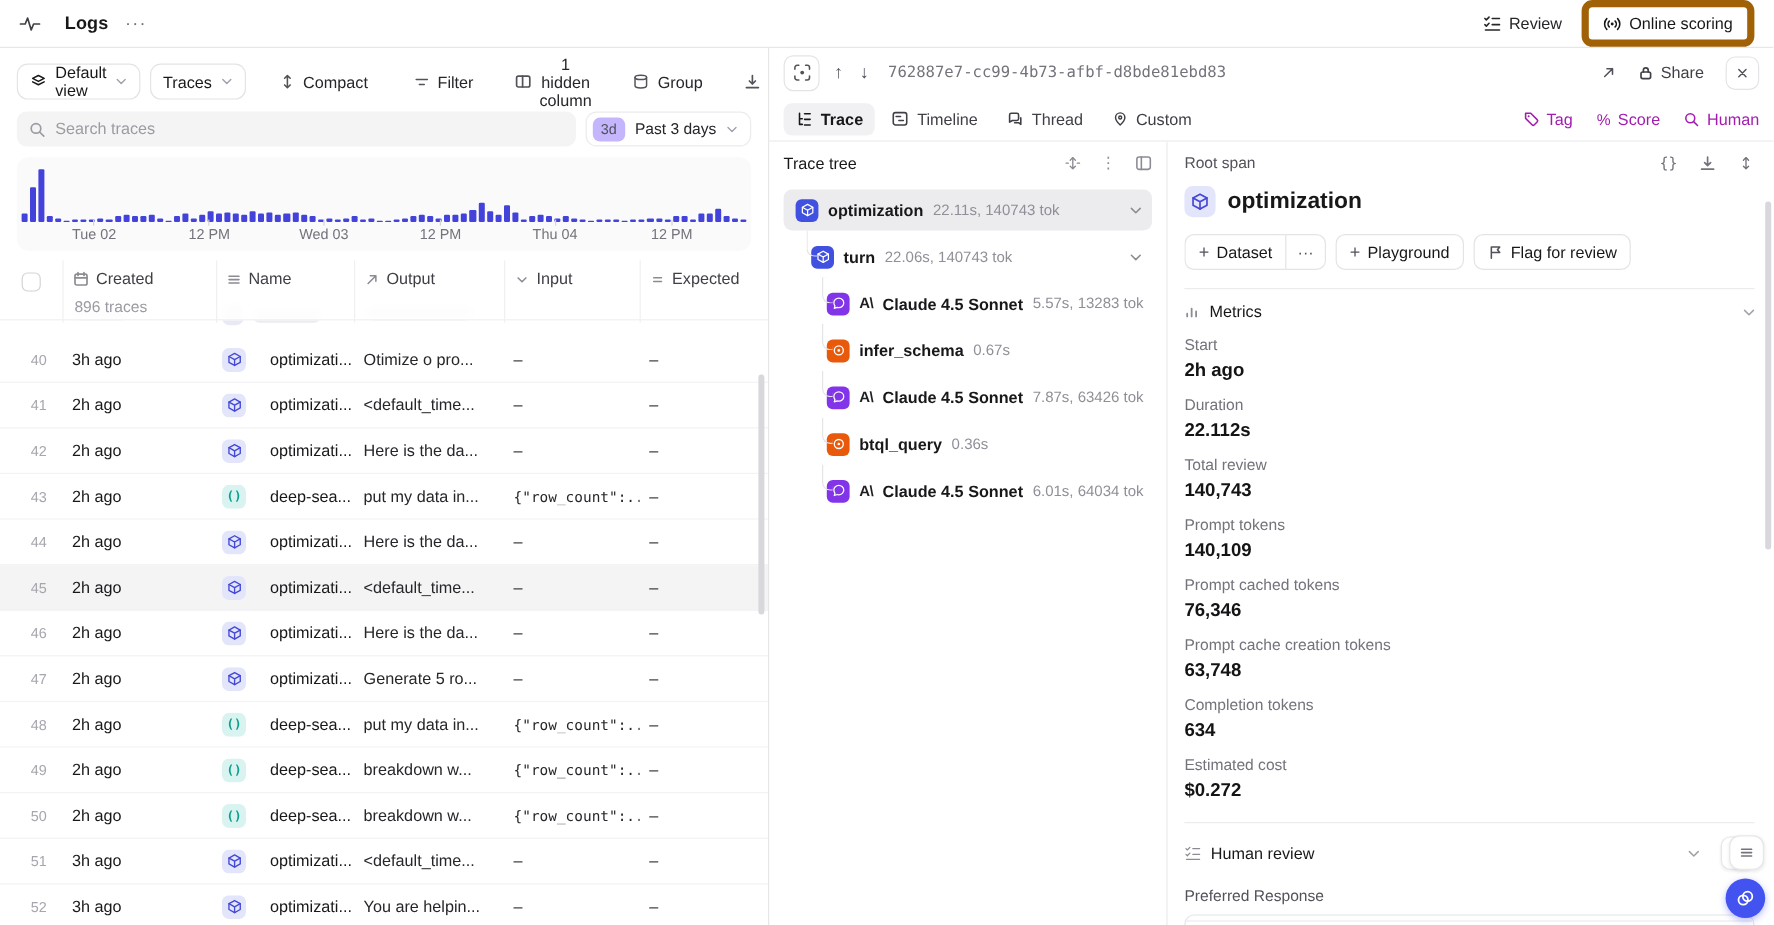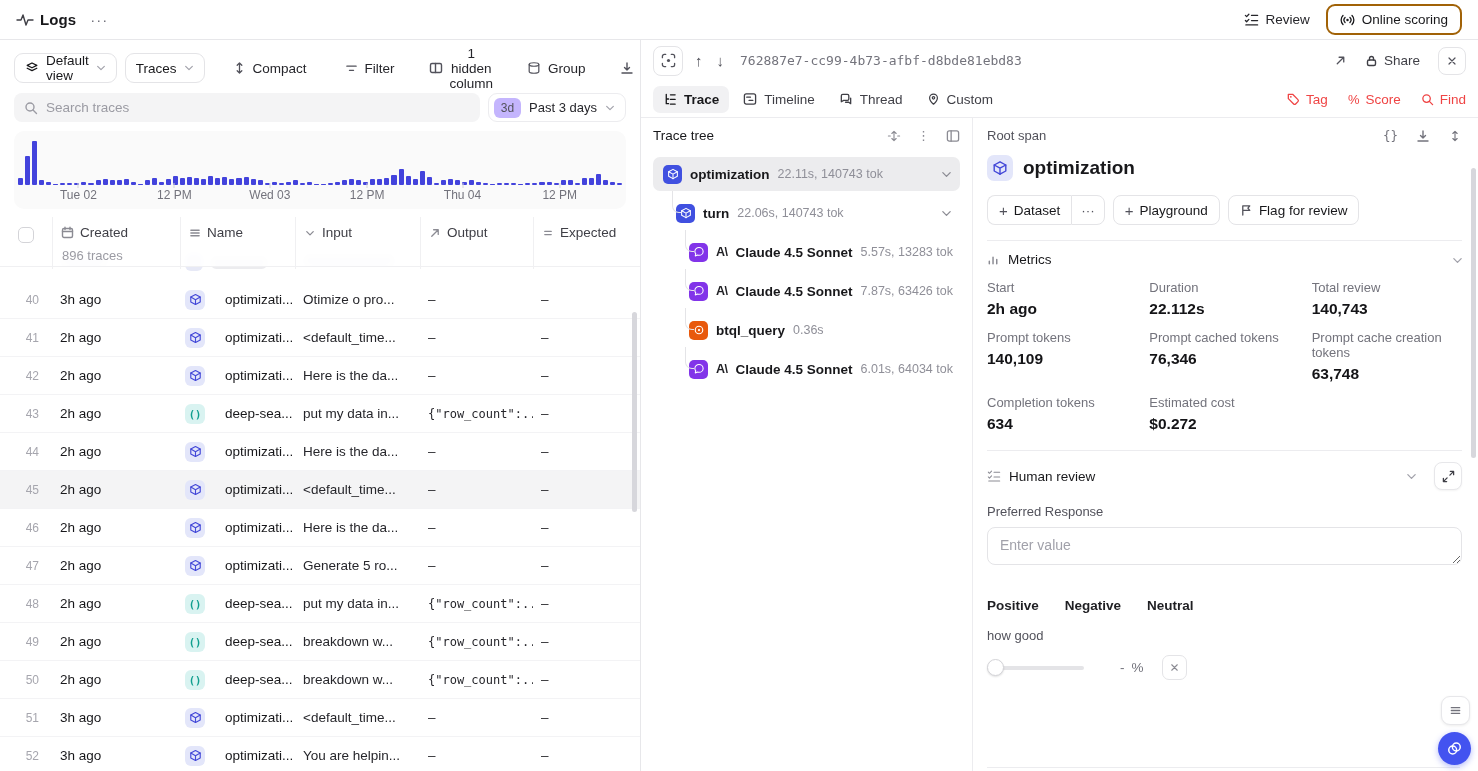--- a/index.html
+++ b/index.html
@@ -4,27 +4,27 @@
 <style>
   * { margin:0; padding:0; box-sizing:border-box; }
   html,body { width:1478px; height:771px; overflow:hidden; background:#fff;
     font-family:"Liberation Sans","DejaVu Sans",sans-serif; color:#18181b; font-size:13px; }
   .mono { font-family:"DejaVu Sans Mono",monospace; }
   svg { display:block; }
   .ic { stroke:currentColor; fill:none; stroke-width:1.4; stroke-linecap:round; stroke-linejoin:round; }
 
   
   .topbar { height:40px; display:flex; align-items:center; padding:0 16px; border-bottom:1px solid #e7e7ea; }
-  .brand { display:flex; align-items:center; gap:6px; }
+  .brand { display:flex; align-items:center; gap:20px; }
   .brand .pulse { color:#3f3f46; }
   .title { font-size:15px; font-weight:700; letter-spacing:.1px; }
   .dots-btn { margin-left:14px; color:#70707a; font-size:15px; letter-spacing:1px; cursor:pointer; }
   .topbar-right { margin-left:auto; display:flex; align-items:center; gap:16px; }
   .txt-btn { display:flex; align-items:center; gap:6px; color:#26262b; font-size:13.5px; cursor:pointer; }
-  .pill-btn { display:flex; align-items:center; gap:7px; border:2px solid #a16207; border-radius:9px;
+  .pill-btn { display:flex; align-items:center; gap:7px; border:6px solid #a16207; border-radius:9px;
     padding:6px 12px; font-size:13.5px; background:#fff; cursor:pointer; }
 
   .main { display:flex; height:731px; }
 
   
   .left { width:641px; border-right:1px solid #e7e7ea; position:relative; }
   .lp-toolbar { display:flex; align-items:center; padding:13px 14px 0 14px; gap:4px; }
   .sel-btn { display:flex; align-items:center; gap:7px; border:1px solid #e4e4e7; border-radius:9px;
     background:#fff; height:30px; padding:0 10px; font-size:13.5px; cursor:pointer; }
   .chev { width:10px; height:10px; color:#a1a1aa; }
@@ -85,21 +85,21 @@
   .sq-btn { width:30px; height:30px; border:1px solid #e4e4e7; border-radius:8px; background:#fff;
     display:flex; align-items:center; justify-content:center; color:#52525b; cursor:pointer; }
   .arrow-btn { color:#52525b; font-size:15px; cursor:pointer; padding:0 2px; }
   .trace-id { color:#73737c; font-size:13px; margin-left:4px; }
   .dt-head-right { margin-left:auto; display:flex; align-items:center; gap:18px; color:#3f3f46; }
   .share { display:flex; align-items:center; gap:6px; font-size:13.5px; cursor:pointer; }
   .dt-tabs { height:37px; display:flex; align-items:center; padding:0 12px; gap:4px; border-bottom:1px solid #ececef; }
   .tab { display:flex; align-items:center; gap:7px; padding:6px 10px; border-radius:7px; color:#3f3f46;
     font-size:13.5px; cursor:pointer; }
   .tab.active { background:#f1f1f3; font-weight:700; color:#18181b; }
-  .dt-tabs-right { margin-left:auto; display:flex; align-items:center; gap:20px; color:#ef4444; }
+  .dt-tabs-right { margin-left:auto; display:flex; align-items:center; gap:20px; color:#a21caf; }
   .mini-act { display:flex; align-items:center; gap:6px; font-size:13.5px; cursor:pointer; }
 
   .dt-body { flex:1; display:flex; min-height:0; }
   .tree-col { width:332px; border-right:1px solid #ececef; padding:10px 12px; }
   .tree-head { display:flex; align-items:center; color:#18181b; font-size:13.5px; font-weight:500; }
   .tree-head-icons { margin-left:auto; display:flex; align-items:center; gap:16px; color:#8b8b93; }
   .kebab { font-size:13px; letter-spacing:0; cursor:pointer; }
   .tree-rows { margin-top:14px; position:relative; }
   .trnode { height:34px; display:flex; align-items:center; gap:8px; border-radius:7px; margin-bottom:5px;
     cursor:pointer; position:relative; }
@@ -130,21 +130,21 @@
   .seg .btn:first-child { border-radius:8px 0 0 8px; border-right:none; }
   .seg .btn:last-child { border-radius:0 8px 8px 0; padding:0 9px; color:#52525b; }
   .plus { color:#52525b; font-size:15px; line-height:1; }
   .sect { border-top:1px solid #ececef; margin-top:15px; padding-top:11px; }
   .sect-head { display:flex; align-items:center; gap:8px; font-size:13.5px; font-weight:500; color:#18181b; }
   .sect-head .si { color:#8b8b93; }
   .sect-head .s-chev { margin-left:auto; }
   .exp-btn { width:28px; height:28px; border:1px solid #e7e7ea; border-radius:8px; background:#fff;
     box-shadow:0 1px 2px rgba(0,0,0,.05); display:flex; align-items:center; justify-content:center;
     color:#3f3f46; cursor:pointer; margin-left:10px; }
-  .m-grid { display:grid; grid-template-columns:1fr 1fr 1fr; column-gap:8px; row-gap:19px; margin-top:13px;gap:12px; }
+  .m-grid { display:grid; grid-template-columns:1fr; column-gap:8px; row-gap:19px; margin-top:13px;gap:12px; }
   .m-label { color:#73737c; font-size:13px; }
   .m-value { font-size:15.5px; font-weight:700; margin-top:5px; color:#141417; }
 
   .hr-label { color:#52525b; font-size:13px; margin-top:14px; }
   .hr-textarea { width:100%; margin-top:8px; height:38px; border:1px solid #e4e4e7; border-radius:8px;
     padding:9px 12px; font-size:14px; font-family:inherit; color:#18181b; resize:both; }
   .hr-textarea::placeholder { color:#a1a1aa; }
   .sent-row { display:flex; align-items:flex-end; gap:26px; margin-top:30px; }
   .sent-opt { font-size:13.5px; font-weight:700; color:#1f1f23; cursor:pointer; background:none; border:none; font-family:inherit; }
   .slider-row { display:flex; align-items:center; margin-top:12px; }
@@ -428,34 +428,34 @@
                   <path d="M2 3.5h9M2 6.5h9M2 9.5h9"></path>
                 </svg>
               </span>
           <span>Name</span>
             </span>
           </div>
         <div class="th">
             <span class="th-lab">
           <span class="hi">
                 <svg class="ic" width="12" height="12" viewBox="0 0 13 13">
-                  <polyline points="3,5 6.5,8.5 10,5"></polyline>
-                </svg>
-              </span>
-          <span>Input</span>
+                  <path d="M3 10 10 3M5 3h5v5"></path>
+                </svg>
+              </span>
+          <span>Output</span>
             </span>
           </div>
         <div class="th">
             <span class="th-lab">
           <span class="hi">
                 <svg class="ic" width="12" height="12" viewBox="0 0 13 13">
-                  <path d="M3 10 10 3M5 3h5v5"></path>
-                </svg>
-              </span>
-          <span>Output</span>
+                  <polyline points="3,5 6.5,8.5 10,5"></polyline>
+                </svg>
+              </span>
+          <span>Input</span>
             </span>
           </div>
         <div class="th">
             <span class="th-lab">
           <span class="hi">
                 <svg class="ic" width="12" height="12" viewBox="0 0 13 13">
                   <path d="M3 4.8h7M3 8.2h7"></path>
                 </svg>
               </span>
           <span>Expected</span>
@@ -754,21 +754,21 @@
           <span style="font-size:13px;">%</span>
           <span>Score</span>
         </span>
         <span class="mini-act">
           <span>
               <svg class="ic" width="13" height="13" viewBox="0 0 14 14">
                 <circle cx="6" cy="6" r="4"></circle>
                 <path d="M9 9l3.5 3.5"></path>
               </svg>
             </span>
-          <span>Find</span>
+          <span>Human</span>
         </span>
       </div>
     </div>
 
     <div class="dt-body">
 
       <div class="tree-col">
         <div class="tree-head">
           <span>Trace tree</span>
           <span class="tree-head-icons">
@@ -826,20 +826,34 @@
 
     <span class="tbadge ti-chat">
       <svg class="ic" width="12" height="12" viewBox="0 0 16 16" stroke-width="1.5">
                   <path d="M13.5 7.2c0 2.9-2.5 5.2-5.5 5.2-.6 0-1.2-.1-1.8-.3L3 13.2l.7-2.7A5 5 0 0 1 2.5 7.2C2.5 4.3 5 2 8 2s5.5 2.3 5.5 5.2z"></path>
                 </svg>
     </span>
 
     <span class="amark">A\</span>
     <span class="tname">Claude 4.5 Sonnet</span>
     <span class="tmeta">5.57s, 13283 tok</span>
+
+  </div>
+            <div class="trnode" style="padding-left: 36px;">
+    <span class="conn" style="left: 32px; top: -5px; height: calc(50% + 5px);"></span>
+
+    <span class="tbadge ti-tool">
+      <svg width="12" height="12" viewBox="0 0 16 16" style="stroke:#fff;fill:none;stroke-width:1.5;">
+                  <circle cx="8" cy="8" r="5"></circle>
+                  <circle cx="8" cy="8" r="1.5" fill="#fff" stroke="none"></circle>
+                </svg>
+    </span>
+
+    <span class="tname">infer_schema</span>
+    <span class="tmeta">0.67s</span>
 
   </div>
             <div class="trnode" style="padding-left: 36px;">
     <span class="conn" style="left: 32px; top: -5px; height: calc(50% + 5px);"></span>
 
     <span class="tbadge ti-chat">
       <svg class="ic" width="12" height="12" viewBox="0 0 16 16" stroke-width="1.5">
                   <path d="M13.5 7.2c0 2.9-2.5 5.2-5.5 5.2-.6 0-1.2-.1-1.8-.3L3 13.2l.7-2.7A5 5 0 0 1 2.5 7.2C2.5 4.3 5 2 8 2s5.5 2.3 5.5 5.2z"></path>
                 </svg>
     </span>

